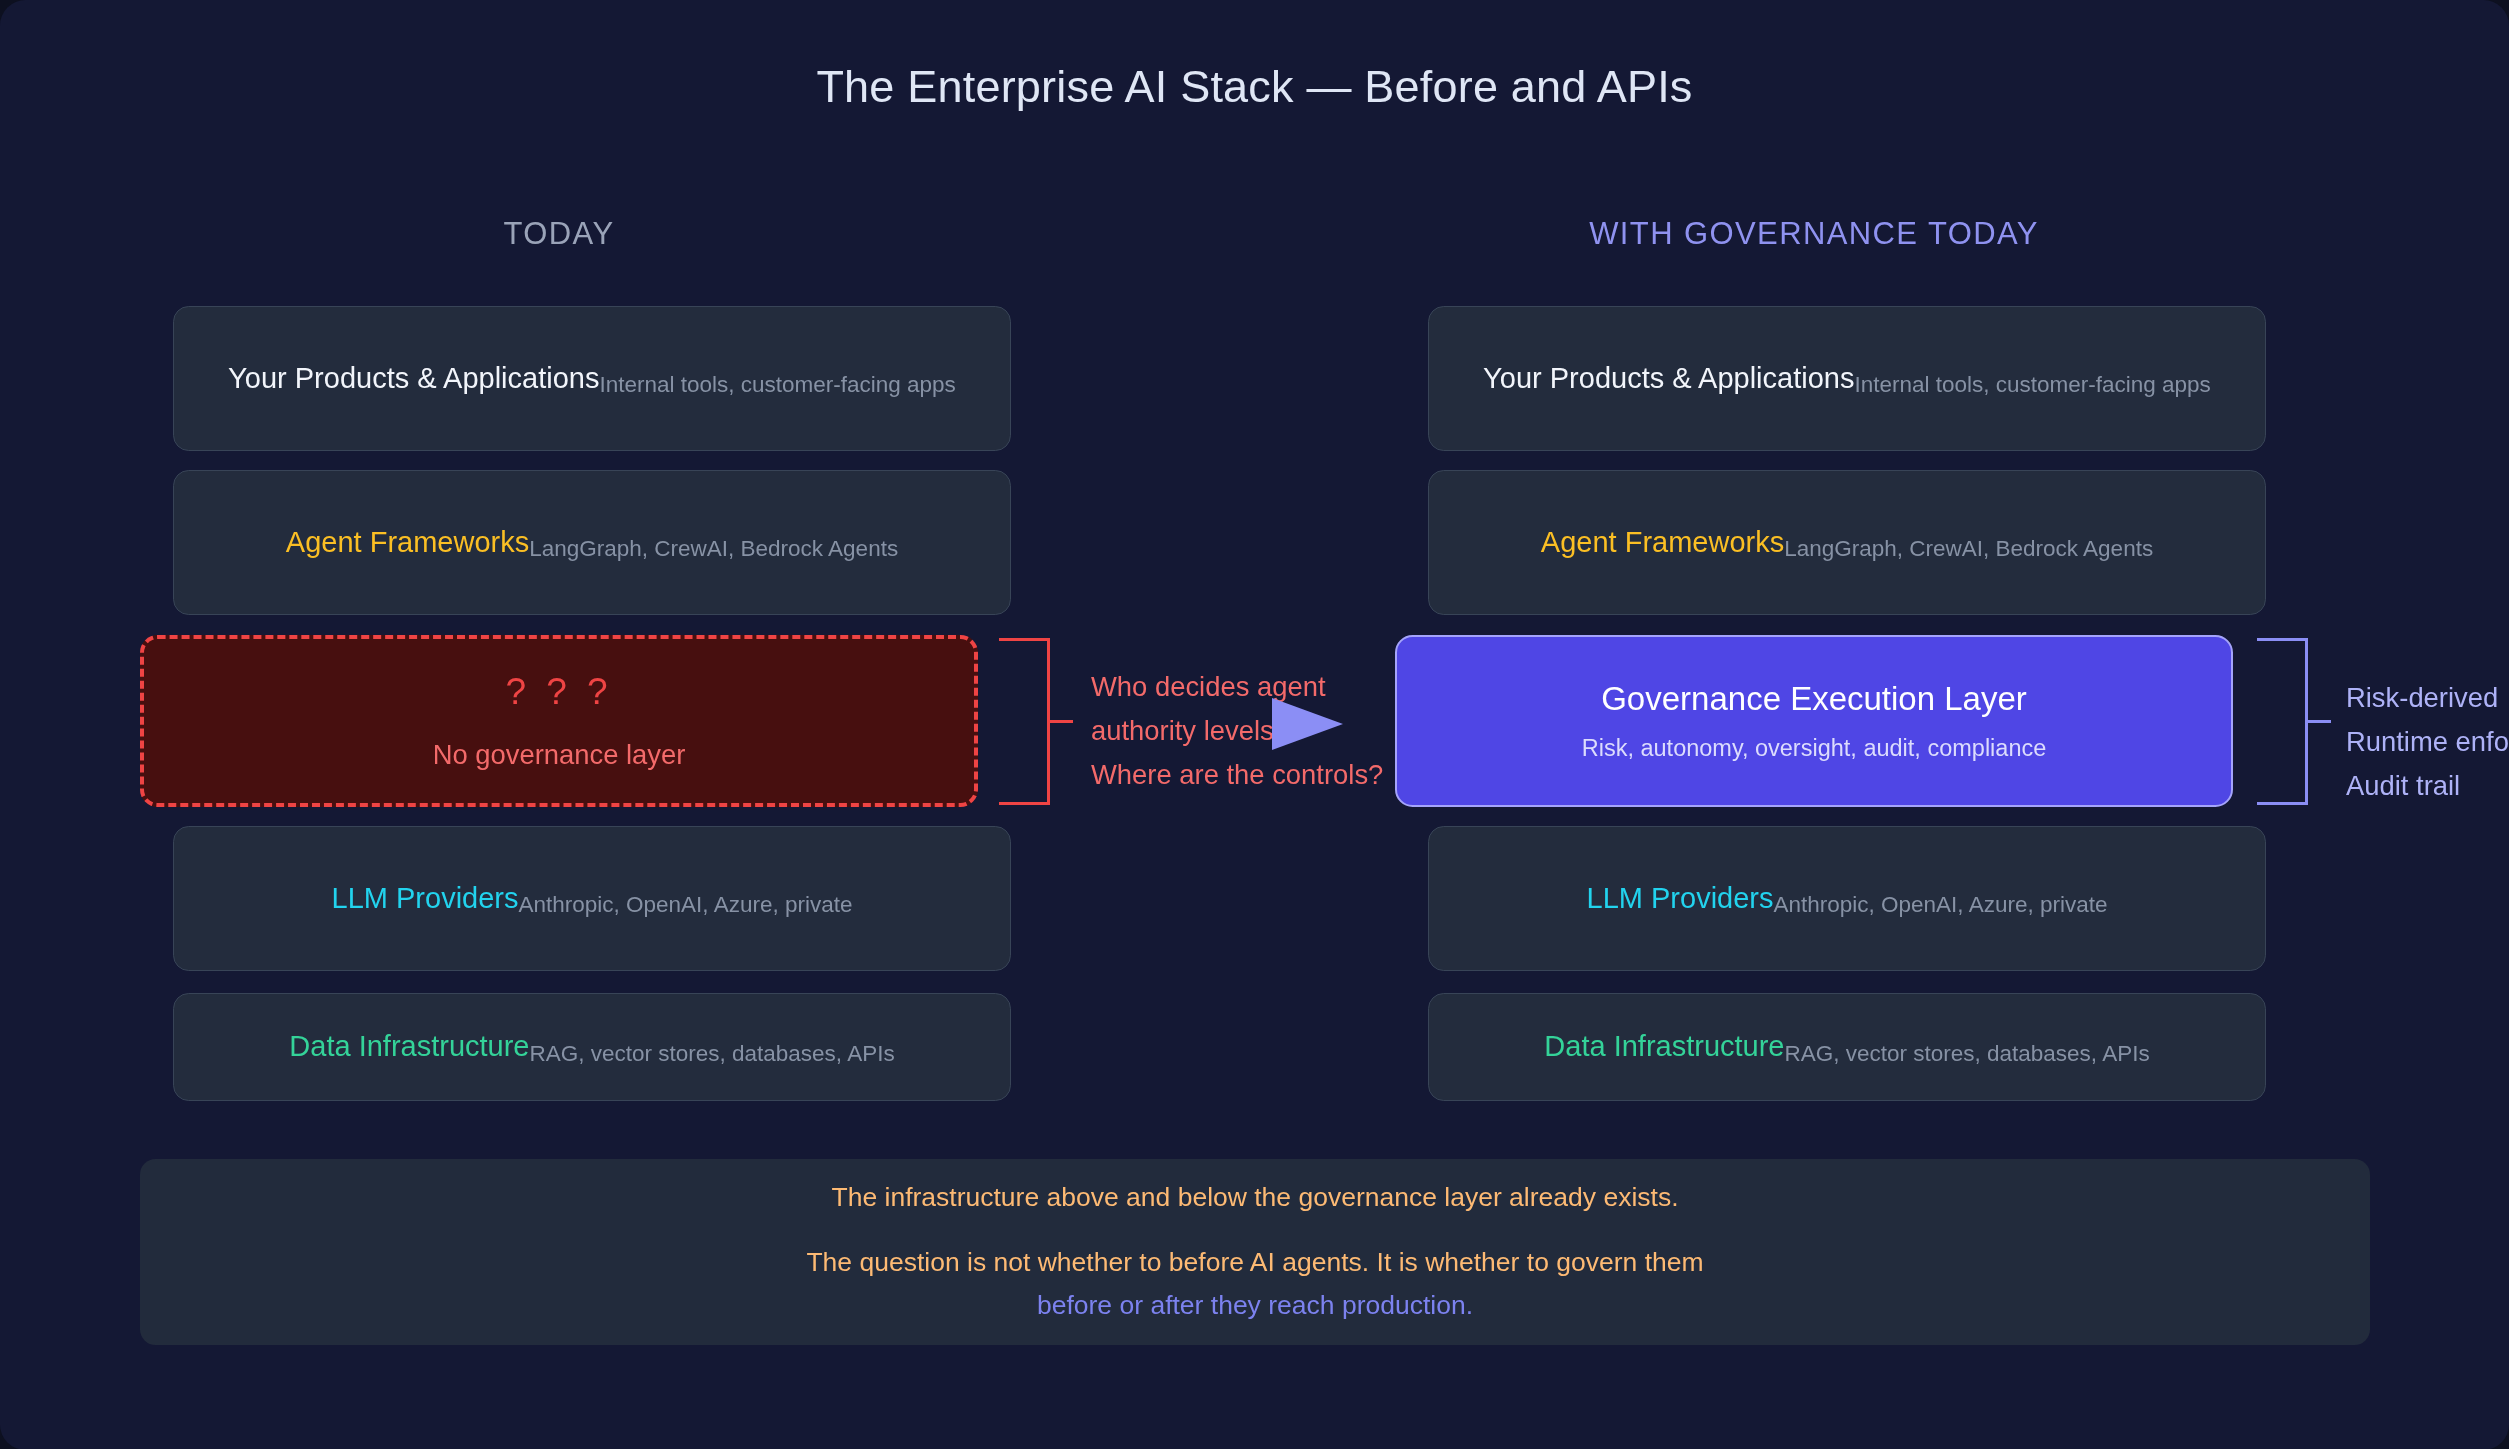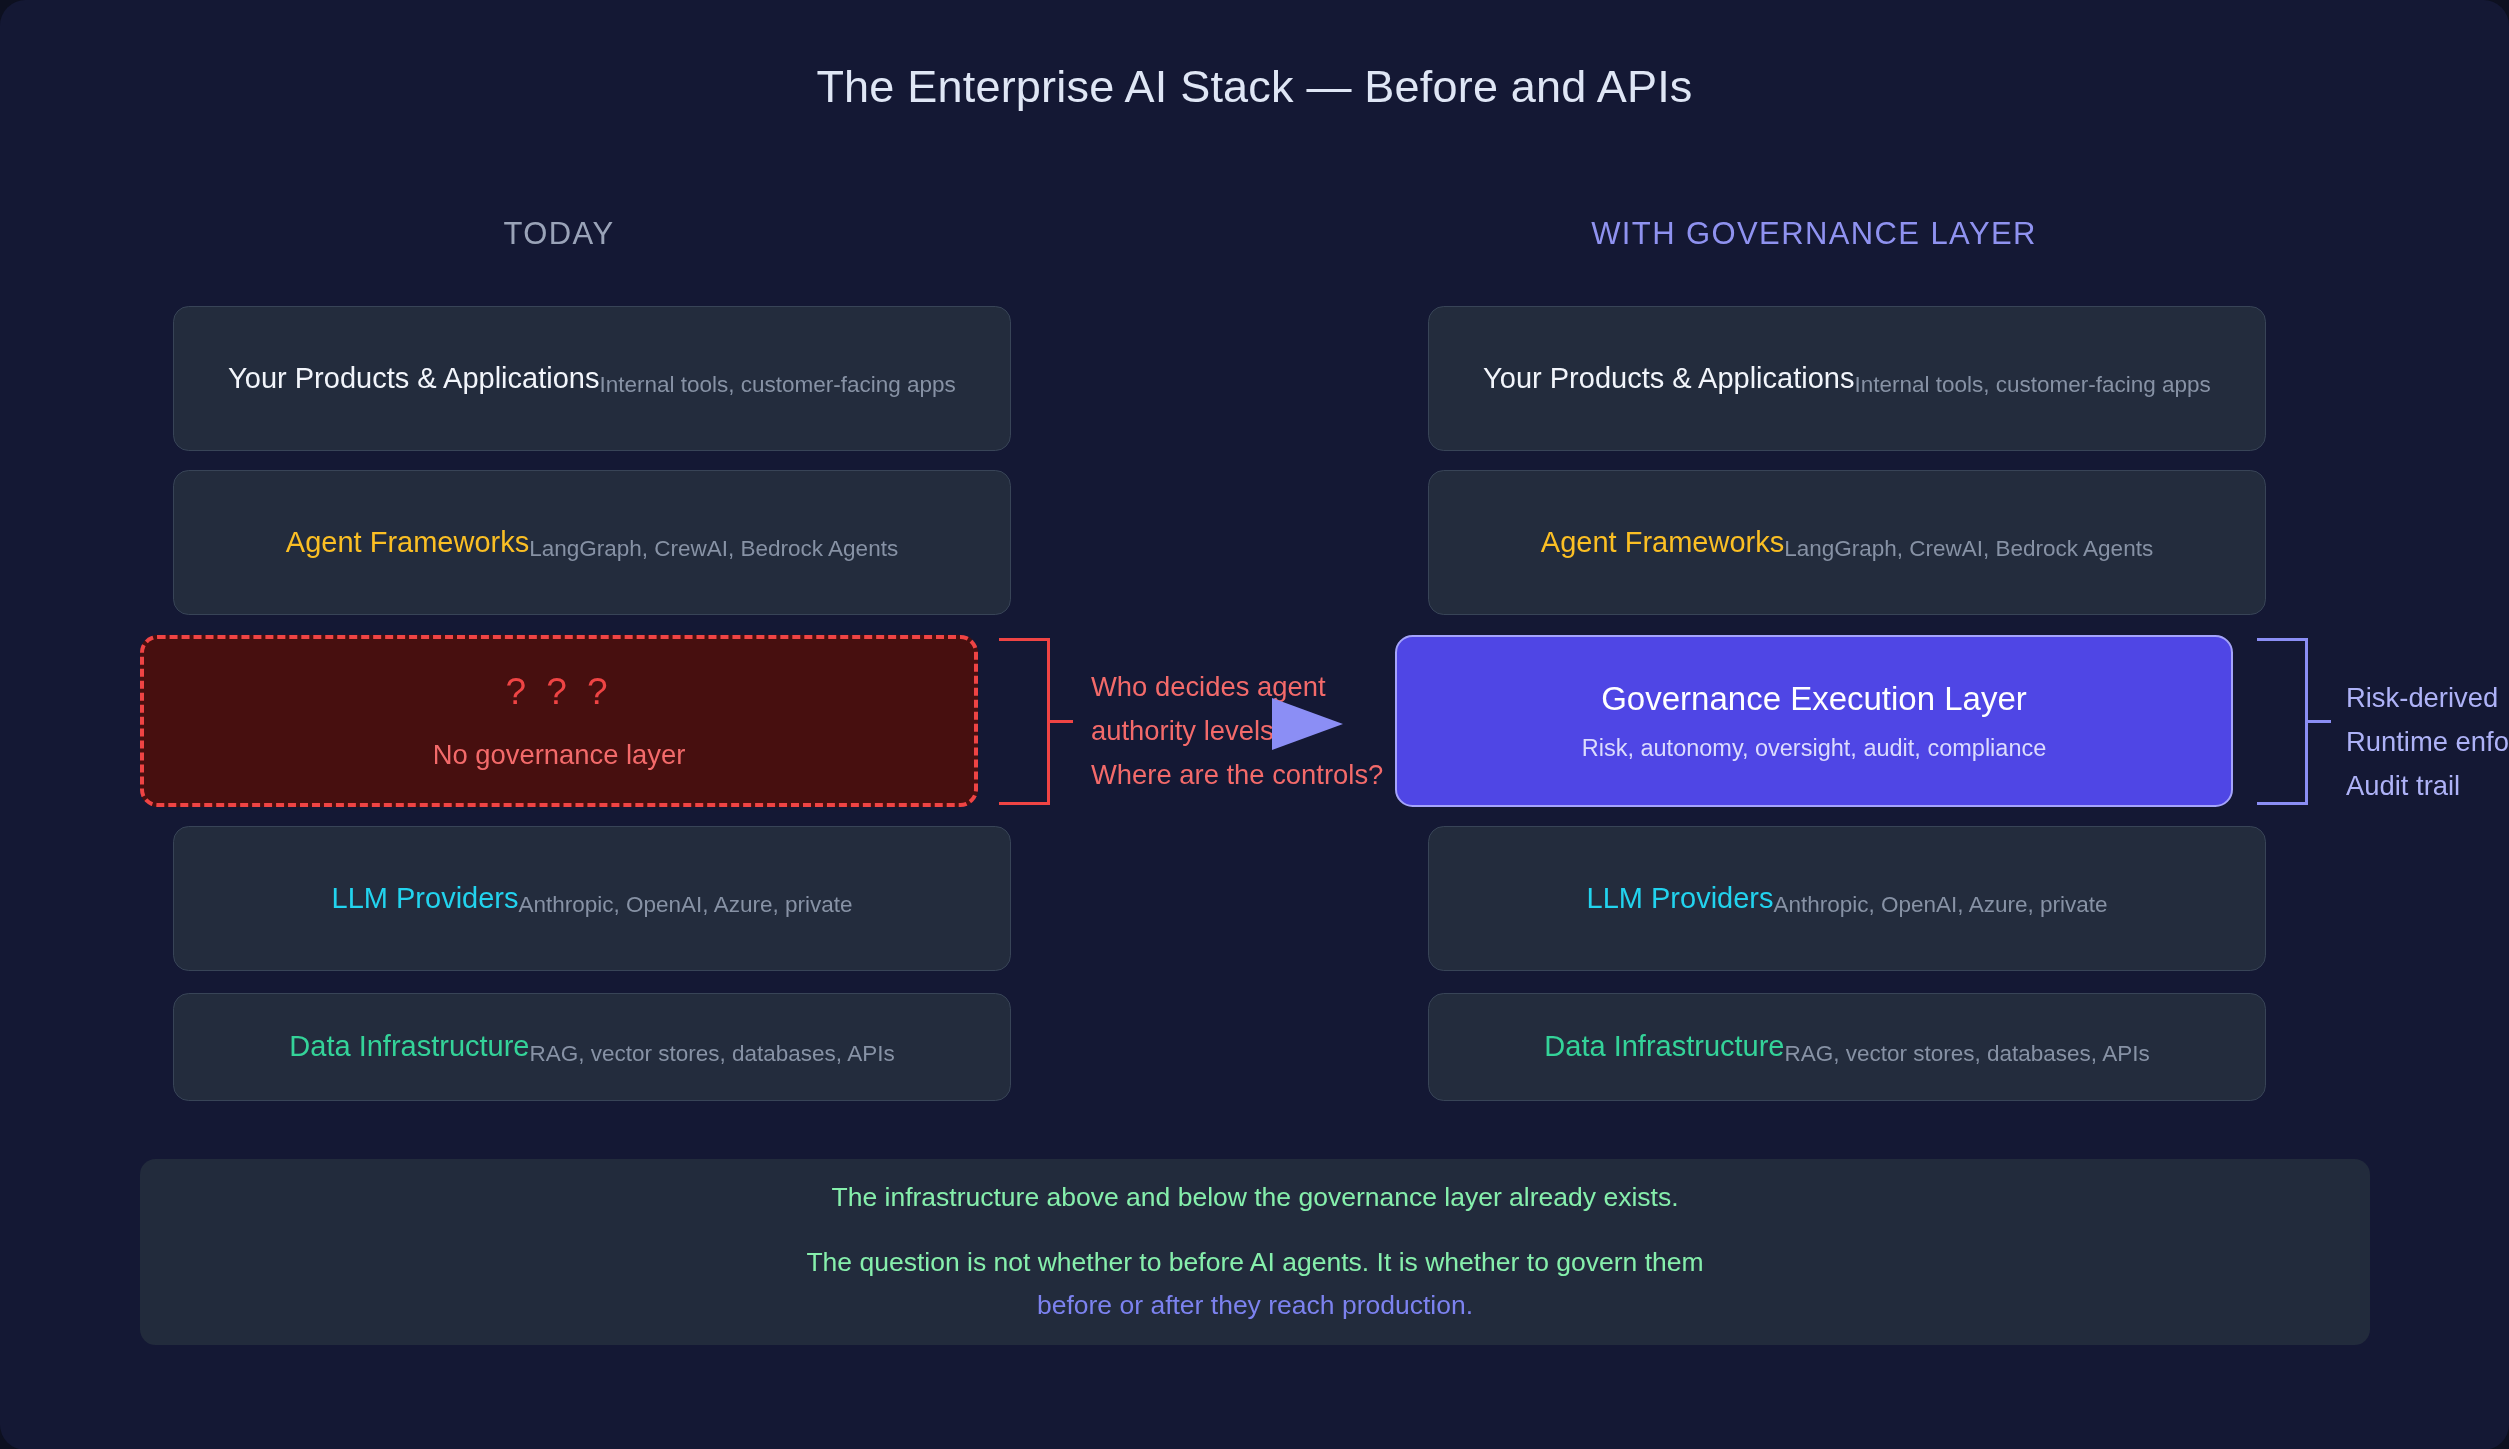--- a/index.html
+++ b/index.html
@@ -238,39 +238,39 @@
     background: #222b3c;
     border-radius: 15.7px;
     box-sizing: border-box;
     display: flex;
     flex-direction: column;
     align-items: center;
     justify-content: center;
   }
   #footer-box .f-line {
     font-size: 26.5px;
-    color: #86efac;
+    color: #fdba74;
     line-height: 1.2;
     white-space: nowrap;
   }
   #footer-box .f-line1 { margin-bottom: 33px; }
   #footer-box .f-line3 {
     color: #7c82ef;
     margin-top: 11.8px;
   }
 </style>
 </head>
 <body>
 
 <div id="page">
 
   <div id="page-title">The Enterprise AI Stack — Before and APIs</div>
 
   <div class="col-head" id="col-head-left">TODAY</div>
-  <div class="col-head" id="col-head-right">WITH GOVERNANCE LAYER</div>
+  <div class="col-head" id="col-head-right">WITH GOVERNANCE TODAY</div>
 
   <div class="stack-box col-left row-apps">
     <div class="box-title t-white">Your Products &amp; Applications</div>
     <div class="box-sub">Internal tools, customer-facing apps</div>
   </div>
 
   <div class="stack-box col-left row-agent">
     <div class="box-title t-amber">Agent Frameworks</div>
     <div class="box-sub">LangGraph, CrewAI, Bedrock Agents</div>
   </div>

